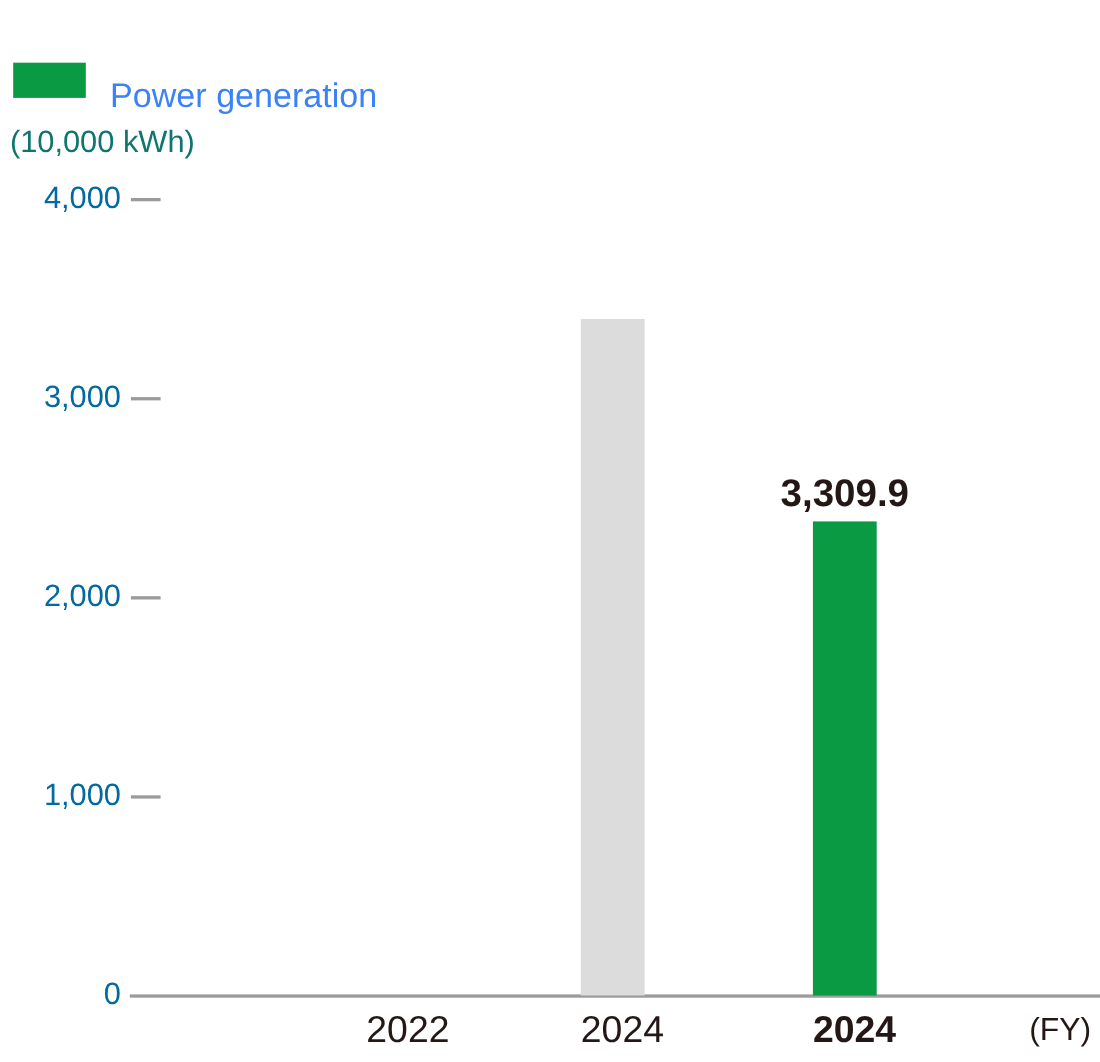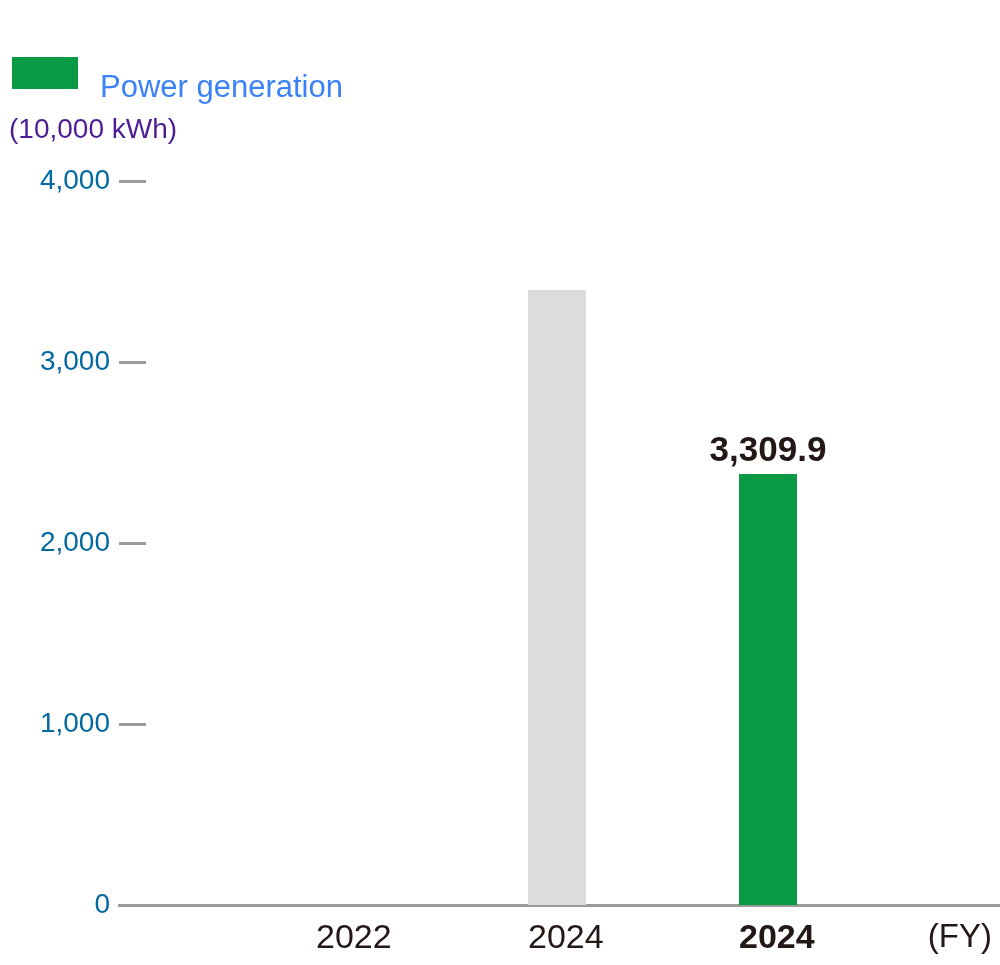--- a/index.html
+++ b/index.html
@@ -44,21 +44,21 @@
     margin-top: 29px;
   }
 
   
   .unit-caption {
     position: absolute;
     left: 9px;
     top: 112px;
     font-size: 28px;
     line-height: 34px;
-    color: #4c1d95;
+    color: #0f766e;
     white-space: nowrap;
   }
 
   
   .plot {
     position: absolute;
     left: 0;
     top: 0;
     width: 1000px;
     height: 965px;
@@ -147,21 +147,21 @@
     white-space: nowrap;
   }
   .cat-label.highlight {
     font-weight: bold;
   }
 
   .axis-note {
     position: absolute;
     top: 916px;
     right: 8px;
-    font-size: 33px;
+    font-size: 29px;
     line-height: 40px;
     color: #231815;
     white-space: nowrap;
   }
 </style>
 </head>
 <body>
 
 <div id="chart-root">
 
@@ -200,20 +200,20 @@
 
     <div class="bar" id="bar-1" style="left: 528px; height: 615.201px; bottom: 60px;">
       <span class="bar-rect" style="background: rgb(220, 220, 220);"></span>
     </div>
 
     <div class="bar highlight" id="bar-2" style="left: 739px; height: 431px; bottom: 60px;">
       <span class="bar-value">3,309.9</span>
       <span class="bar-rect" style="background: rgb(10, 154, 67);"></span>
     </div>
 
-    <div class="cat-label" style="left:316px;">2022</div>
+    <div class="cat-label" style="left:333px;">2022</div>
     <div class="cat-label" style="left:528px;">2024</div>
     <div class="cat-label highlight" style="left:739px;">2024</div>
 
     <div class="axis-note">(FY)</div>
 
   </div>
 </div>
 
 </body></html>

